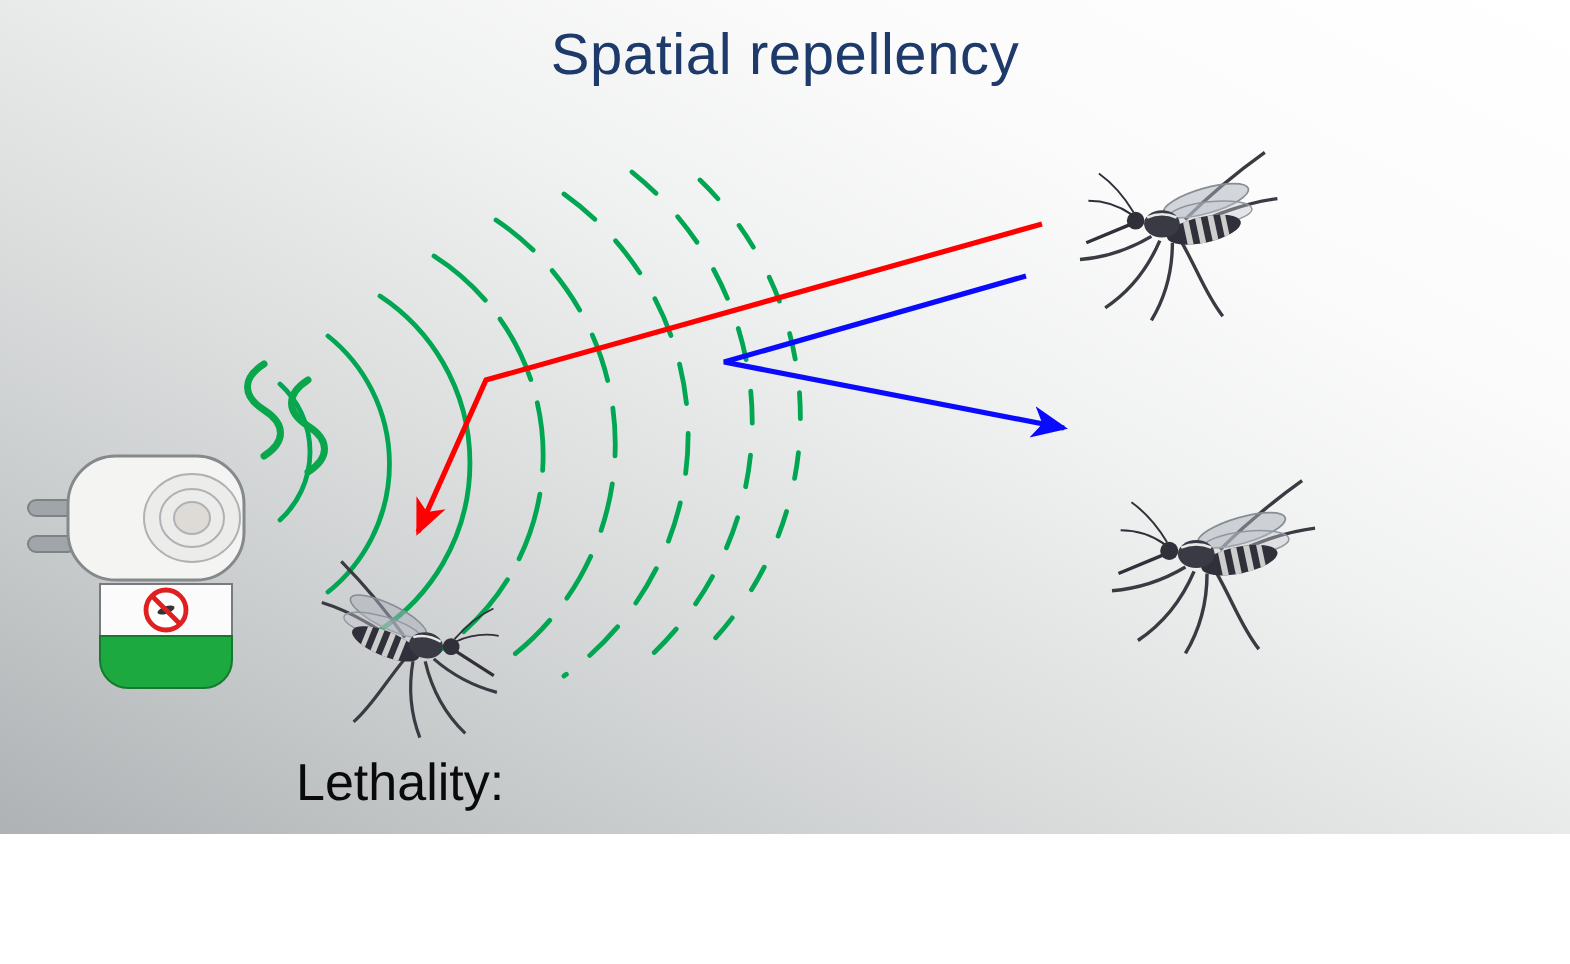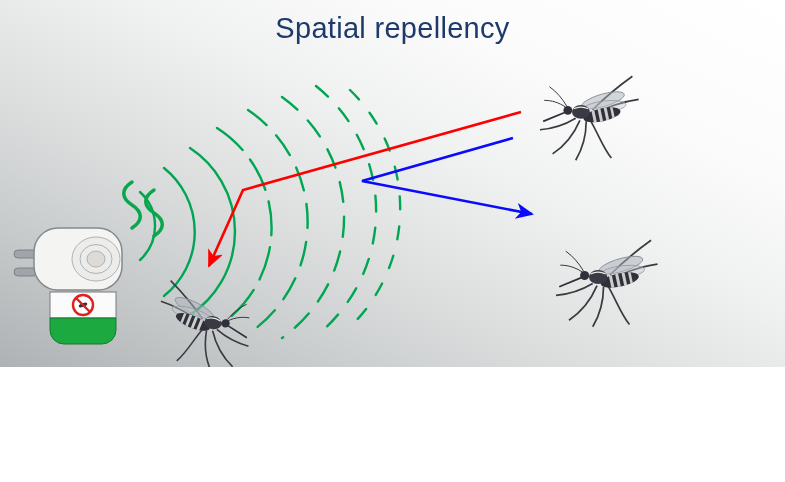--- a/index.html
+++ b/index.html
@@ -1,18 +1,18 @@
 <!DOCTYPE html>
 <html><head>
 <meta charset="utf-8">
 <style>
   html,body{margin:0;padding:0;background:#ffffff;}
   .stage{
     position:relative;
-    width:785px;height:367px;
+    width:785px;height:417px;
     overflow:hidden;
     font-family:"Liberation Sans", sans-serif;
     background:linear-gradient(to top right,
       #aeb2b4 0%, #c6c9ca 18%, #dddfdf 38%, #f0f1f1 58%, #fbfbfb 75%, #ffffff 100%);
   }
   .title{
     position:absolute; top:12px; left:0; right:0;
     text-align:center;
     font-size:29px; letter-spacing:0.3px;
     color:#1d3a6b;
@@ -123,17 +123,18 @@
 
     <use href="#mosq" transform="translate(540,72) scale(1.05)"></use>
     <use href="#mosq" transform="translate(556,236) scale(1.08)"></use>
     <use href="#mosq" transform="translate(258,292) scale(-1,1) rotate(-10)"></use>
 
     <path d="M521,112 L243,190 L209,266" stroke="#ff0000" stroke-width="2.6" fill="none" marker-end="url(#arrow-red)"></path>
 
     <path d="M513,138 L362,181 L532,214" stroke="#0a0aff" stroke-width="2.6" fill="none" marker-end="url(#arrow-blue)"></path>
   </svg>
 
+  <div class="caption lethality">Lethality:</div>
 
 
   <div class="watermark"></div>
 
 </div>
 
 </body></html>

